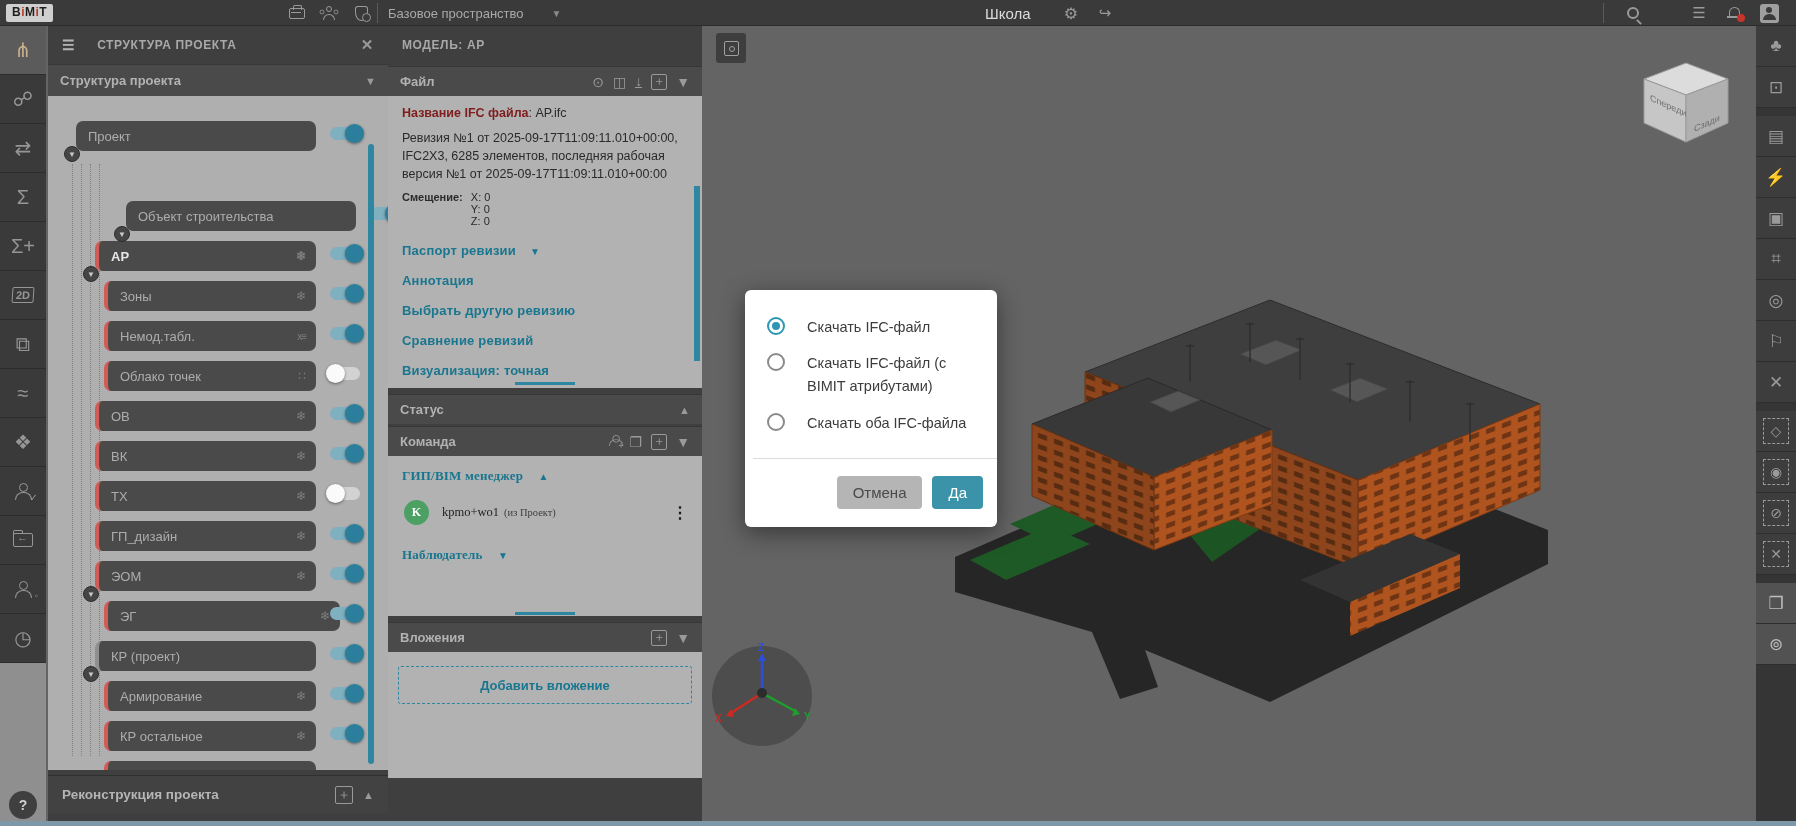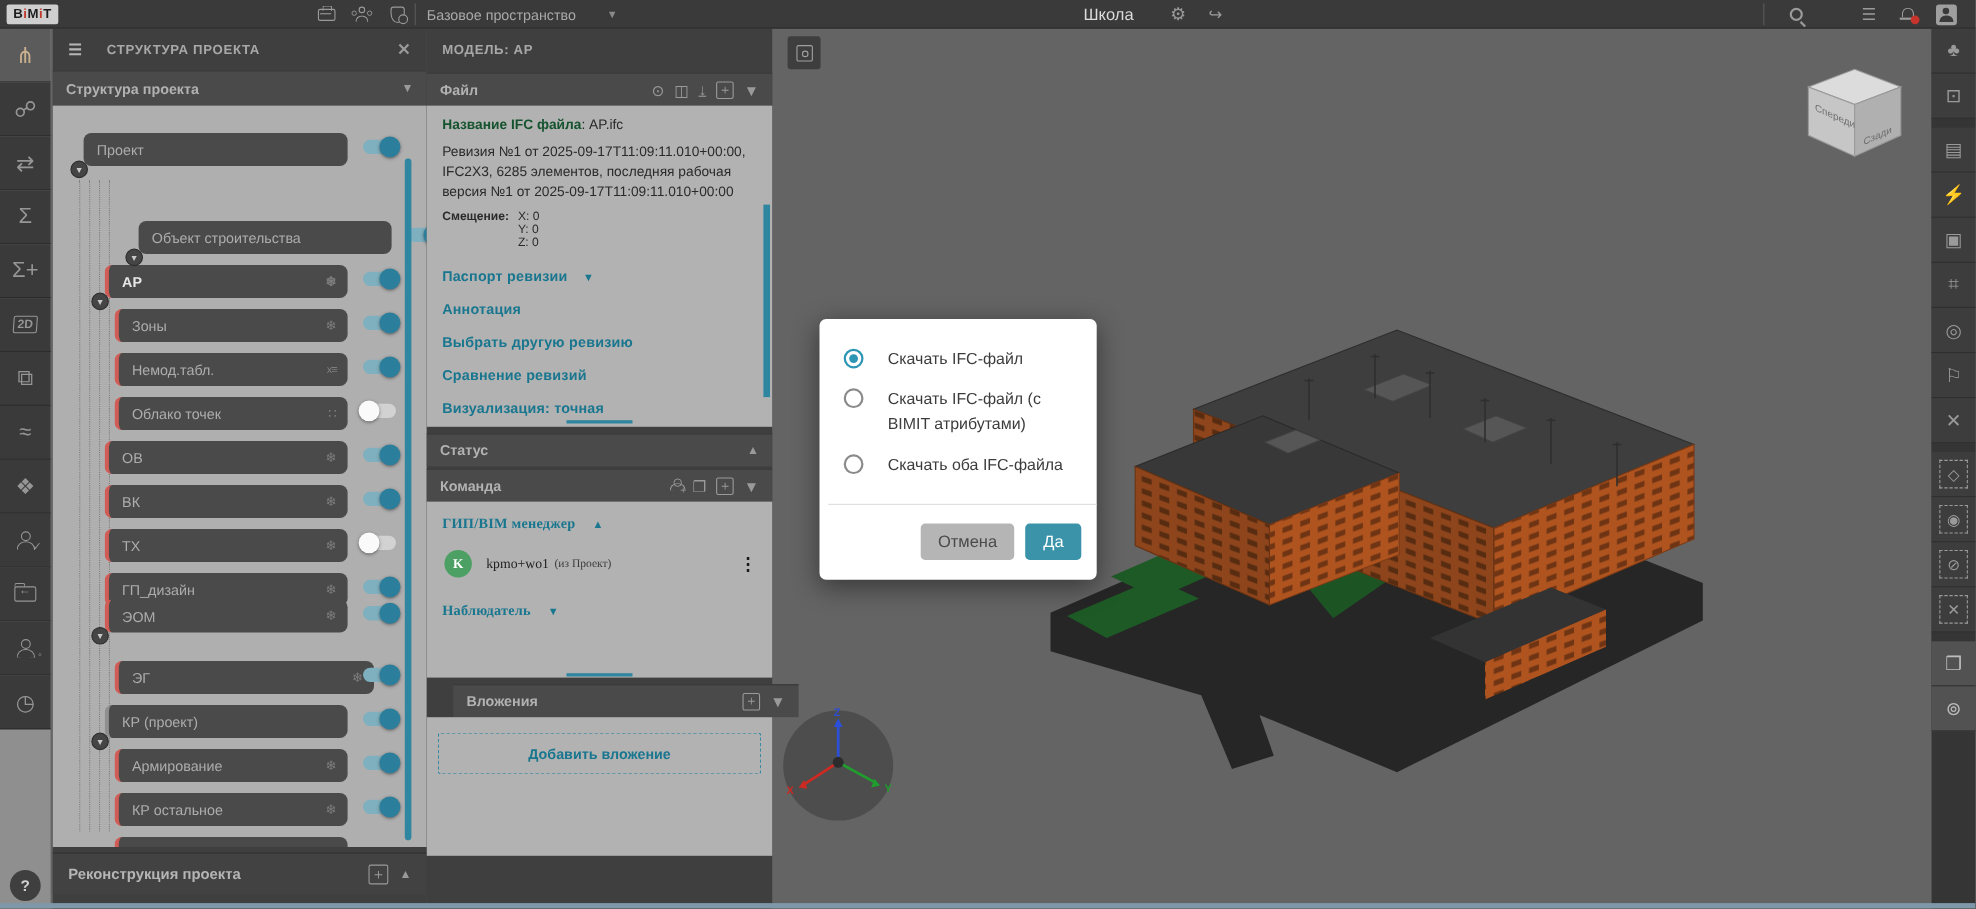--- a/index.html
+++ b/index.html
@@ -123,41 +123,41 @@
   .struct-footer .plusic { margin-left:auto; border:1.4px solid #9a9a9a; border-radius:2px; width:18px;
     height:18px; color:#9a9a9a; display:flex; align-items:center; justify-content:center; font-weight:normal; }
   .struct-footer .chev { margin-left:10px; }
 
   
   .model-panel { left:388px; width:314px; height:800px; }
   .msec { position:absolute; left:0; width:314px; height:30px; }
   .mcontent { position:absolute; left:0; width:314px; background:#b2b2b2; }
   .filebar { top:40px; }
   .filecontent { top:70px; height:292px; padding:10px 14px; font-size:12.5px; color:#2a2a2a; }
-  .fname b { color:#14532d; }
+  .fname b { color:#7f1d1d; }
   .frev { margin-top:9px; line-height:1.45; width:278px; }
   .foffset { display:flex; margin-top:8px; font-size:11px; }
   .foffset .lab { font-weight:bold; margin-right:8px; }
   .flinks { margin-top:16px; }
   .flink { color:#19768f; font-weight:bold; font-size:13px; letter-spacing:0.2px; margin-bottom:15px; }
   .flink .car { font-size:10px; margin-left:14px; }
   .vscroll { position:absolute; left:306px; top:90px; width:6px; height:175px; background:#2e86a0; }
   .handle { position:absolute; left:127px; width:60px; height:3px; background:#2e86a0; }
   .statusbar { top:368px; }
   .teambar { top:400px; }
   .teamcontent { top:430px; height:160px; padding:12px 14px;font-family:Liberation Serif, serif; }
   .rolelink { color:#19768f; font-weight:bold; font-size:13px; letter-spacing:0.2px; }
   .rolelink .car { font-size:10px; margin-left:12px; }
   .member { display:flex; align-items:center; margin:16px 0 22px 2px; }
   .avatar { width:25px; height:25px; border-radius:50%; background:#4ca064; color:#fff; font-size:12px;
     font-weight:bold; display:flex; align-items:center; justify-content:center; margin-right:13px; }
   .mname { font-size:12.5px; color:#1f1f1f; }
   .morigin { font-size:10.5px; color:#3d3d3d; margin-left:5px; }
   .kebab { margin-left:auto; color:#1a1a1a; font-size:16px; font-weight:bold; letter-spacing:0; }
-  .attachbar { top:596px;margin-left:24px; }
+  .attachbar { top:596px; }
   .attachcontent { top:626px; height:126px; }
   .addbox { position:absolute; left:10px; top:14px; width:294px; height:38px; border:1.5px dashed #2e86a0;
     border-radius:3px; display:flex; align-items:center; justify-content:center; color:#19768f;
     font-size:13px; font-weight:bold; }
 
   
   .viewport { position:absolute; left:702px; top:26px; width:1054px; height:800px; background:#646464; }
   .vp-btn { position:absolute; left:14px; top:7px; width:30px; height:30px; background:#3e3e3e;
     border-radius:3px; display:flex; align-items:center; justify-content:center; }
   .vp-btn .frame { width:15px; height:15px; border:1.7px solid #a0a0a0; border-radius:2px; position:relative; }
@@ -392,21 +392,21 @@
           </div>
           <div class="trow" style="top: 400px;">
             <div class="tbox red" style="left: 47px; width: 221px;">
               <span>ГП_дизайн</span>
               <span class="ticon">❄</span>
             </div>
             <div class="toggle on">
               <span class="knob"></span>
             </div>
           </div>
-          <div class="trow" style="top: 424px; padding-left: 24px;">
+          <div class="trow" style="top: 440px; padding-left: 24px;">
             <div class="tbox red" style="left: 47px; width: 221px;">
               <span>ЭОМ</span>
               <span class="ticon">❄</span>
             </div>
             <div class="toggle on">
               <span class="knob"></span>
             </div>
             <div class="expander" style="left: 35px;">▼</div>
           </div>
           <div class="trow" style="top: 480px;">

